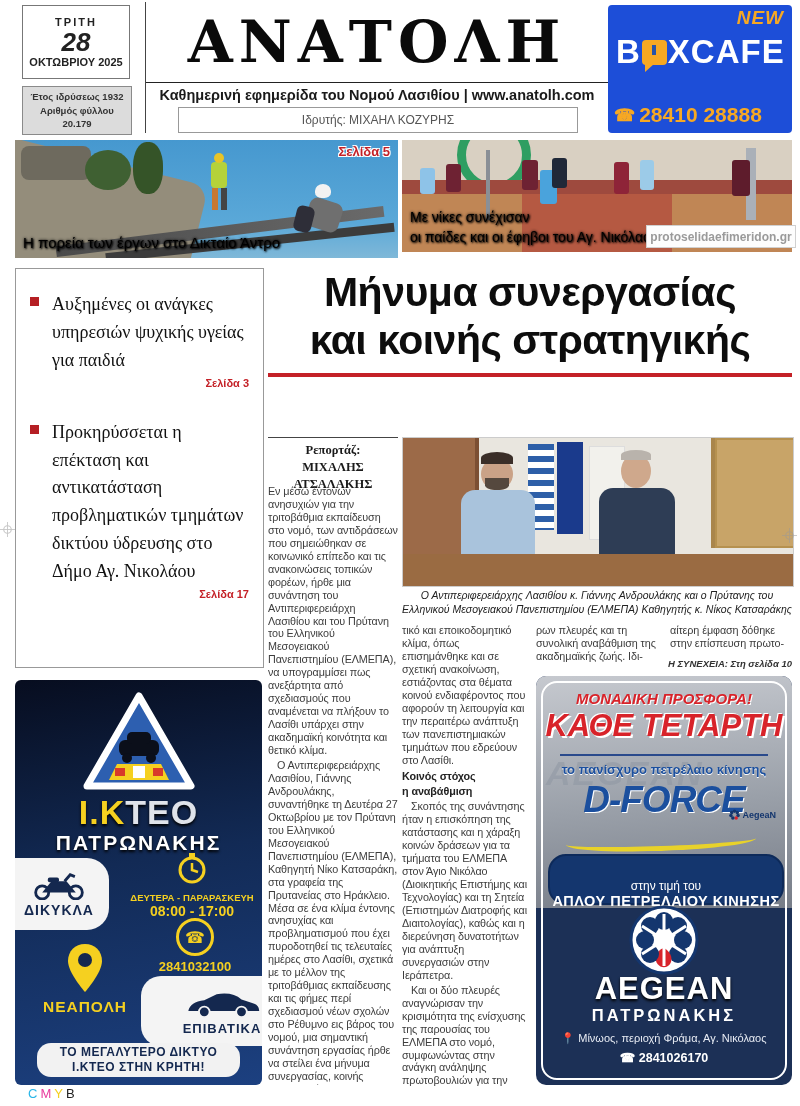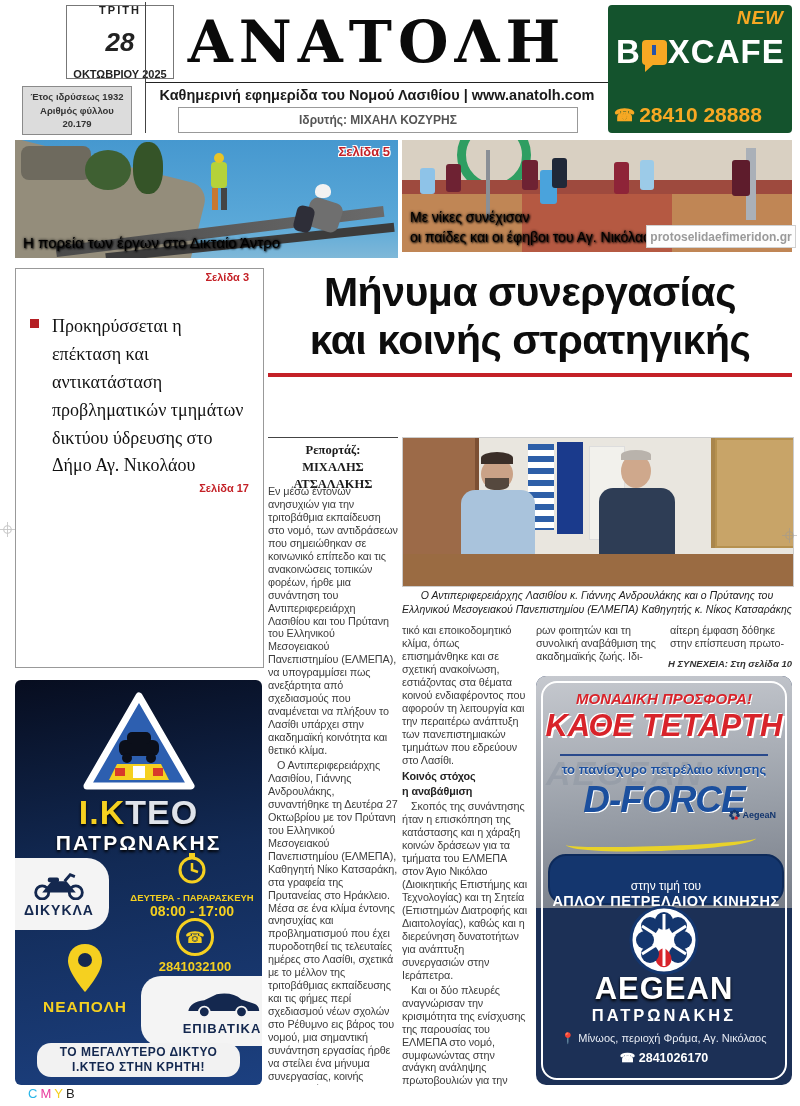--- a/index.html
+++ b/index.html
@@ -1,35 +1,35 @@
 <!DOCTYPE html>
 <html lang="el"><head>
 <meta charset="utf-8">
 <style>
   html,body{margin:0;padding:0;background:#fff;}
   #page{position:relative;width:800px;height:1106px;background:#fff;overflow:hidden;
         font-family:"Liberation Sans",sans-serif;color:#222;}
   .abs{position:absolute;}
   
   .date-box{left:22px;top:5px;width:106px;height:72px;border:1.5px solid #777;
-            display:flex;flex-direction:column;align-items:center;justify-content:center;gap:13px;margin-left:44px;}
+            display:flex;flex-direction:column;align-items:center;justify-content:center;gap:1px;}
   .date-day{font-size:11px;font-weight:bold;letter-spacing:2px;}
   .date-num{font-size:26px;font-weight:bold;line-height:1;font-style:italic;}
   .date-month{font-size:11px;font-weight:bold;}
   .issue-box{left:22px;top:86px;width:108px;height:47px;background:#dcdcdc;border:1px solid #8a8a8a;
              display:flex;flex-direction:column;align-items:center;justify-content:center;}
   .issue-box div{font-size:9.5px;font-weight:bold;color:#333;line-height:1.45;}
   .masthead{left:145px;top:2px;width:462px;height:131px;border-left:1px solid #444;}
   .mast-title{position:absolute;left:0;top:0;width:100%;height:80px;border-bottom:1.5px solid #222;
               font-family:"DejaVu Serif",serif;font-weight:900;font-size:58px;letter-spacing:6px;
               display:flex;align-items:center;justify-content:center;color:#0a0a0a;}
   .mast-sub{position:absolute;left:0;top:85px;width:100%;font-size:14.5px;font-weight:bold;color:#1a1a1a;text-align:center;}
   .founder-box{position:absolute;left:32px;top:105px;width:398px;height:24px;border:1px solid #999;
-               display:flex;align-items:center;justify-content:center;font-size:12px;color:#555;font-weight:bold;}
-  .boxcafe{left:608px;top:5px;width:184px;height:128px;background:#14532d;border-radius:4px;overflow:hidden;}
+               display:flex;align-items:center;justify-content:center;font-size:12px;color:#555;}
+  .boxcafe{left:608px;top:5px;width:184px;height:128px;background:#1d4ed8;border-radius:4px;overflow:hidden;}
   .bc-new{position:absolute;right:8px;top:2px;color:#f7a823;font-weight:900;font-style:italic;font-size:19px;letter-spacing:1px;}
   .bc-logo{position:absolute;left:8px;top:28px;width:170px;display:flex;align-items:center;color:#fff;
            font-weight:900;font-size:33px;letter-spacing:1px;}
   .bc-box{display:inline-block;position:relative;width:25px;height:25px;background:#f7a823;border-radius:4px;margin:0 1px;}
   .bc-box i{position:absolute;left:10px;top:5px;width:4px;height:10px;background:#2853a8;}
   .bc-box b{position:absolute;left:3px;bottom:-7px;width:0;height:0;border-left:9px solid #f7a823;border-bottom:8px solid transparent;}
   .bc-tel{position:absolute;left:6px;bottom:6px;width:172px;display:flex;align-items:center;gap:4px;
           color:#f7a823;font-weight:900;font-size:21px;}
   .bc-phone-icon{font-size:17px;color:#f7a823;}
   
@@ -187,20 +187,24 @@
     <div class="scene-el" style="left:212px;top:22px;width:15px;height:32px;background:#8e2438;border-radius:3px;"></div>
     <div class="scene-el" style="left:238px;top:20px;width:14px;height:30px;background:#9ccbe8;border-radius:3px;"></div>
     <div class="scene-el" style="left:330px;top:20px;width:18px;height:36px;background:#5e1c2c;border-radius:3px;"></div>
     <div class="ph-cap" style="left:8px;bottom:26px;font-size:14px;">Με νίκες συνέχισαν</div>
     <div class="ph-cap" style="left:8px;bottom:6px;font-size:14px;">οι παίδες και οι έφηβοι του Αγ. Νικόλαος Europ</div>
   </div>
 
   <div class="abs watermark">protoselidaefimeridon.gr</div>
 
   <div class="abs sidebar">
+    <div class="sb-item">
+      <span class="sb-bullet"></span>
+      <span>Αυξημένες οι ανάγκες υπηρεσιών ψυχικής υγείας για παιδιά</span>
+    </div>
     <div class="sb-ref">Σελίδα 3</div>
     <div class="sb-item" style="margin-top:30px;">
       <span class="sb-bullet"></span>
       <span>Προκηρύσσεται η επέκταση και αντικατάσταση προβληματικών τμημάτων δικτύου ύδρευσης στο Δήμο Αγ. Νικολάου</span>
     </div>
     <div class="sb-ref">Σελίδα 17</div>
   </div>
 
   <div class="abs headline-wrap">
     <div class="headline">
@@ -241,21 +245,21 @@
 
   <div class="abs col c2">
     <p class="np">τικό και εποικοδομητικό κλίμα, όπως επισημάνθηκε και σε σχετική ανακοίνωση, εστιάζοντας στα θέματα κοινού ενδιαφέροντος που αφορούν τη λειτουργία και την περαιτέρω ανάπτυξη των πανεπιστημιακών τμημάτων που εδρεύουν στο Λασίθι.</p>
     <p class="subhead">Κοινός στόχος</p>
     <p class="subhead" style="margin-top:0;">η αναβάθμιση</p>
     <p>Σκοπός της συνάντησης ήταν η επισκόπηση της κατάστασης και η χάραξη κοινών δράσεων για τα τμήματα του ΕΛΜΕΠΑ στον Άγιο Νικόλαο (Διοικητικής Επιστήμης και Τεχνολογίας) και τη Σητεία (Επιστημών Διατροφής και Διαιτολογίας), καθώς και η διερεύνηση δυνατοτήτων για ανάπτυξη συνεργασιών στην Ιεράπετρα.</p>
     <p>Και οι δύο πλευρές αναγνώρισαν την κρισιμότητα της ενίσχυσης της παρουσίας του ΕΛΜΕΠΑ στο νομό, συμφωνώντας στην ανάγκη ανάληψης πρωτοβουλιών για την προσέλκυση περισσότε-</p>
   </div>
 
   <div class="abs col c3">
-    <p class="np">ρων φοιτητών και τη συνολική αναβάθμιση της ακαδημαϊκής ζωής. Ιδι-</p>
+    <p class="np">ρων πλευρές και τη συνολική αναβάθμιση της ακαδημαϊκής ζωής. Ιδι-</p>
   </div>
 
   <div class="abs col c4">
     <p class="np">αίτερη έμφαση δόθηκε στην επίσπευση πρωτο-</p>
   </div>
 
   <div class="abs continuation">Η ΣΥΝΕΧΕΙΑ: Στη σελίδα 10</div>
 
   <div class="abs kteo">
     <svg class="abs" style="left:64px;top:8px;" width="120" height="106" viewBox="0 0 120 106">

